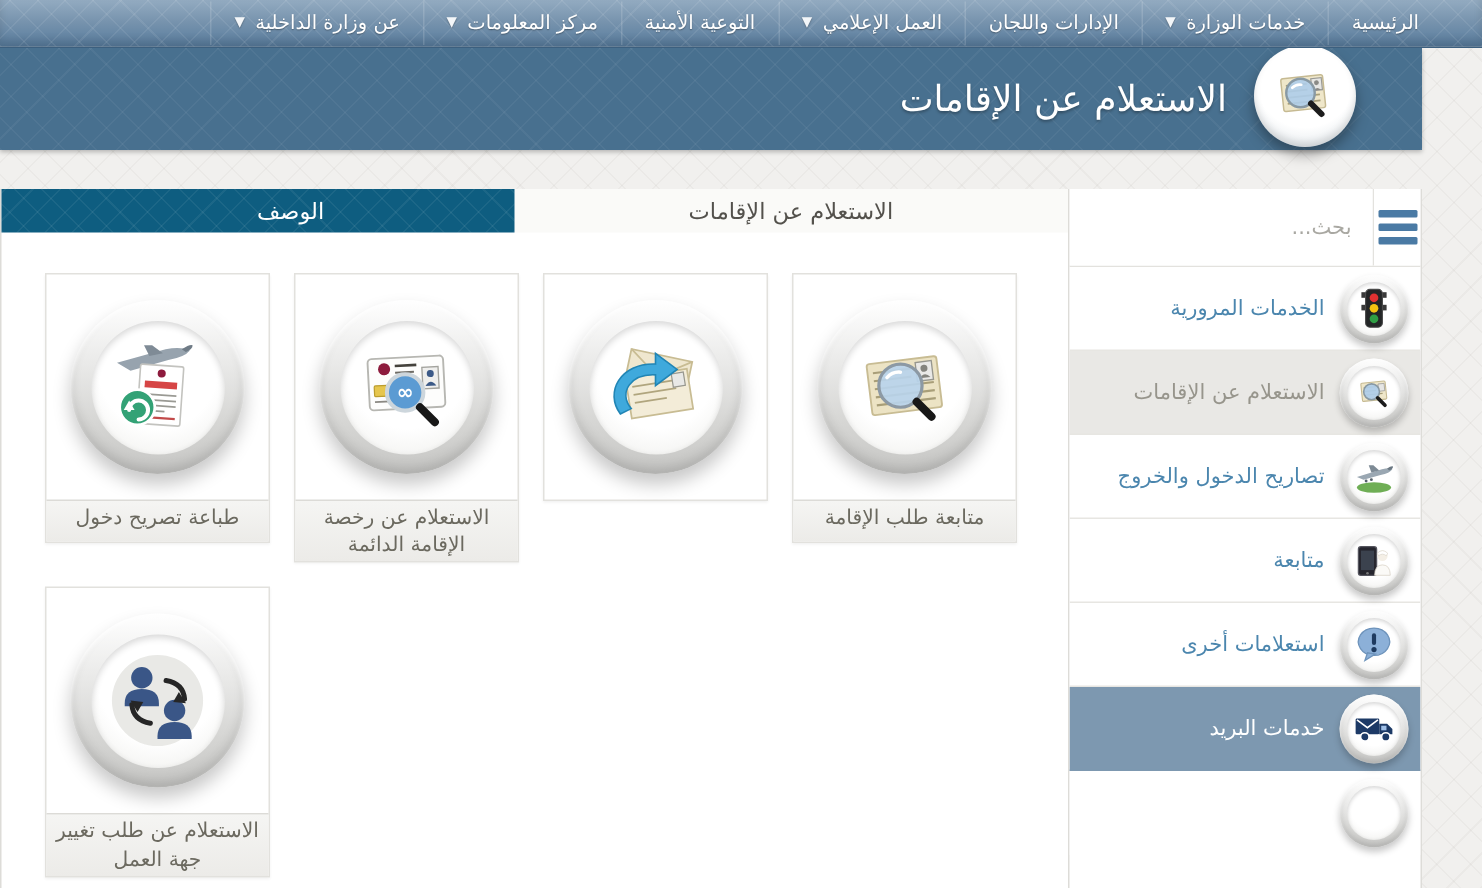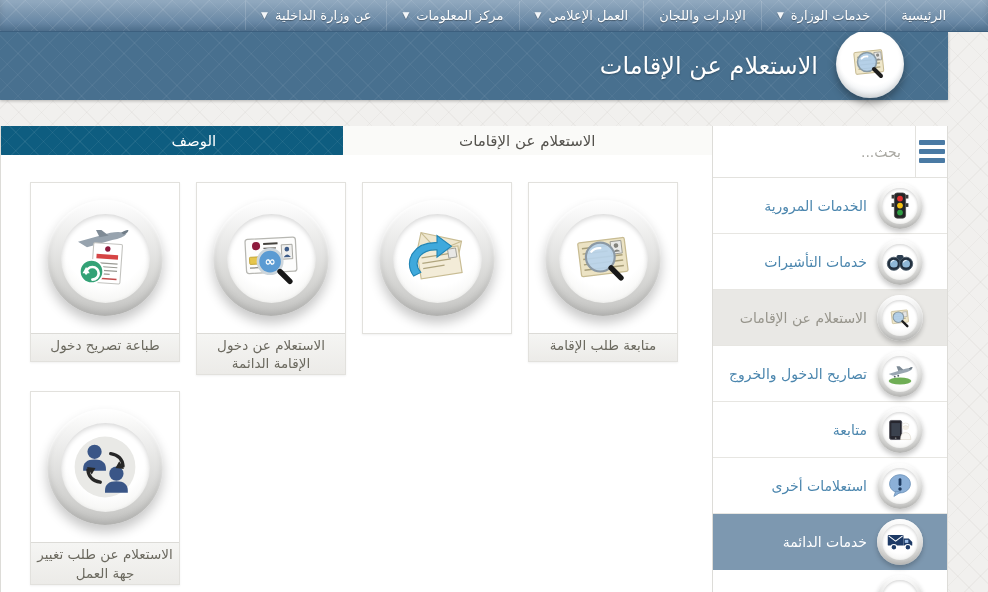--- a/index.html
+++ b/index.html
@@ -170,21 +170,21 @@
     font-family:"DejaVu Sans", sans-serif;
     font-size:14px; color:#555;
     padding:0 14px; text-align:right; direction:rtl;
     background:#fff;
   }
   .search-input::placeholder{ color:#a9a8a2; }
 
   .side-item{
     height:56px;
     display:flex; align-items:center; gap:10px;
-    padding-right:24px;
+    padding-right:8px;
     border-bottom:1px solid #e7e6e2;
     cursor:pointer;
     background:#ffffff;
     color:#4b86ae; font-size:14px;
   }
   .side-item.selected{ background:#e9e8e5; color:#97958c; }
   .side-item.highlighted{ background:#7d98b0; color:#ffffff; border-bottom-color:#7d98b0; }
   .side-item.partial{ border-bottom:0; }
   .small-circle{
     width:46px; height:46px; border-radius:50%;
@@ -210,20 +210,23 @@
   <div class="navitem">
     <span>خدمات الوزارة</span>
     <span class="nav-caret">▼</span>
   </div>
   <div class="navitem">
     <span>الإدارات واللجان</span>
   </div>
   <div class="navitem">
     <span>العمل الإعلامي</span>
     <span class="nav-caret">▼</span>
+  </div>
+  <div class="navitem">
+    <span>التوعية الأمنية</span>
   </div>
   <div class="navitem">
     <span>مركز المعلومات</span>
     <span class="nav-caret">▼</span>
   </div>
   <div class="navitem">
     <span>عن وزارة الداخلية</span>
     <span class="nav-caret">▼</span>
   </div>
 </nav>
@@ -328,21 +331,21 @@
               <rect x="16" y="38" width="11" height="8" rx="1" fill="#e6c64d" stroke="#bb9d2e" stroke-width="0.9"></rect>
               <line x1="16" y1="50" x2="40" y2="50" stroke="#8b8983" stroke-width="1.4"></line>
             </g>
             <circle cx="39" cy="44" r="13.5" fill="#5b9bd3" stroke="#cdd6dc" stroke-width="3"></circle>
             <text x="39" y="49" text-anchor="middle" font-family="DejaVu Sans, sans-serif" font-size="15" fill="#ffffff" font-weight="bold">∞</text>
             <line x1="50" y1="55" x2="61" y2="66" stroke="#181818" stroke-width="6" stroke-linecap="round"></line>
           </svg>
         </div>
           </div>
       </div>
-      <div class="card-label">الاستعلام عن دخول الإقامة الدائمة</div>
+      <div class="card-label">الاستعلام عن رخصة الإقامة الدائمة</div>
     </div>
 
     <div class="card" style="order:1">
       <div class="card-iconarea">
         <div class="big-circle">
             <div class="big-inner">
           <svg width="72" height="72" viewBox="0 0 80 80">
             <path d="M10 22 L46 12 Q58 10 64 13 Q60 18 48 20 L20 28 Z" fill="#97a3ae"></path>
             <path d="M34 17 L30 9 L36 9 L44 15 Z" fill="#7f8b96"></path>
             <path d="M58 12 Q64 8 66 9 Q66 12 61 14 Z" fill="#6f7b86"></path>
@@ -412,36 +415,20 @@
         <rect x="6" y="1" width="12" height="27" rx="3" fill="#232526" stroke="#4a4a4a" stroke-width="0.8"></rect>
         <circle cx="12" cy="7" r="3.1" fill="#e03131"></circle>
         <circle cx="12" cy="14.5" r="3.1" fill="#f5c211"></circle>
         <circle cx="12" cy="22" r="3.1" fill="#2f9e44"></circle>
       </svg>
     </div>
       </div>
     <span>الخدمات المرورية</span>
   </div>
 
-  <div class="side-item">
-    <div class="small-circle">
-        <div class="small-inner">
-      <svg width="28" height="22" viewBox="0 0 32 24">
-        <rect x="12" y="4" width="8" height="7" rx="2" fill="#2c3e50"></rect>
-        <circle cx="9" cy="14" r="7.5" fill="#22303f" stroke="#4a5a68" stroke-width="1"></circle>
-        <circle cx="23" cy="14" r="7.5" fill="#22303f" stroke="#4a5a68" stroke-width="1"></circle>
-        <circle cx="9" cy="14" r="4.4" fill="#8fb8d8"></circle>
-        <circle cx="23" cy="14" r="4.4" fill="#8fb8d8"></circle>
-        <path d="M6 12 a4 4 0 0 1 3 -2" stroke="#e8f2fa" stroke-width="1.4" fill="none" stroke-linecap="round"></path>
-        <path d="M20 12 a4 4 0 0 1 3 -2" stroke="#e8f2fa" stroke-width="1.4" fill="none" stroke-linecap="round"></path>
-      </svg>
-    </div>
-      </div>
-    <span>خدمات التأشيرات</span>
-  </div>
 
   <div class="side-item selected">
     <div class="small-circle">
         <div class="small-inner">
       <svg width="26" height="26" viewBox="0 0 32 32">
         <g transform="rotate(-6 16 16)">
           <rect x="6" y="7" width="20" height="15" rx="1" fill="#efe7ca" stroke="#c6ba92" stroke-width="0.9"></rect>
           <rect x="20" y="9" width="5" height="6" fill="#e6e6e4" stroke="#9a9a96" stroke-width="0.6"></rect>
           <line x1="8" y1="11" x2="18" y2="11" stroke="#a89f79" stroke-width="1"></line>
           <line x1="8" y1="14" x2="18" y2="14" stroke="#a89f79" stroke-width="1"></line>
@@ -507,21 +494,21 @@
       <svg width="28" height="22" viewBox="0 0 32 24">
         <rect x="2" y="4" width="18" height="12" rx="1" fill="#1d3a66"></rect>
         <path d="M3 5 L11 11 L19 5" fill="none" stroke="#ffffff" stroke-width="1.2"></path>
         <path d="M20 8 L26 8 L30 12 L30 16 L20 16 Z" fill="#1d3a66"></path>
         <rect x="21.5" y="9.5" width="4" height="3.5" fill="#9fc0e8"></rect>
         <circle cx="9" cy="18" r="3.2" fill="#1d3a66" stroke="#ffffff" stroke-width="1.2"></circle>
         <circle cx="25" cy="18" r="3.2" fill="#1d3a66" stroke="#ffffff" stroke-width="1.2"></circle>
       </svg>
     </div>
       </div>
-    <span>خدمات الدائمة</span>
+    <span>خدمات البريد</span>
   </div>
 
   <div class="side-item partial">
     <div class="small-circle">
         <div class="small-inner"></div>
       </div>
     <span></span>
   </div>
 
 </aside>

